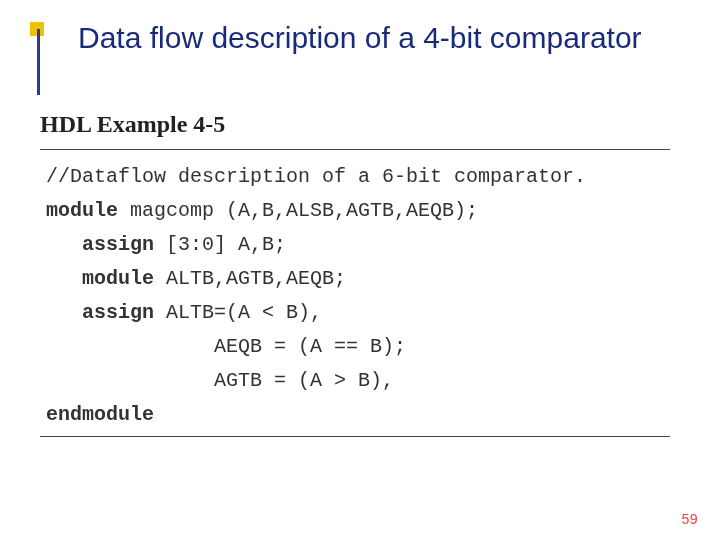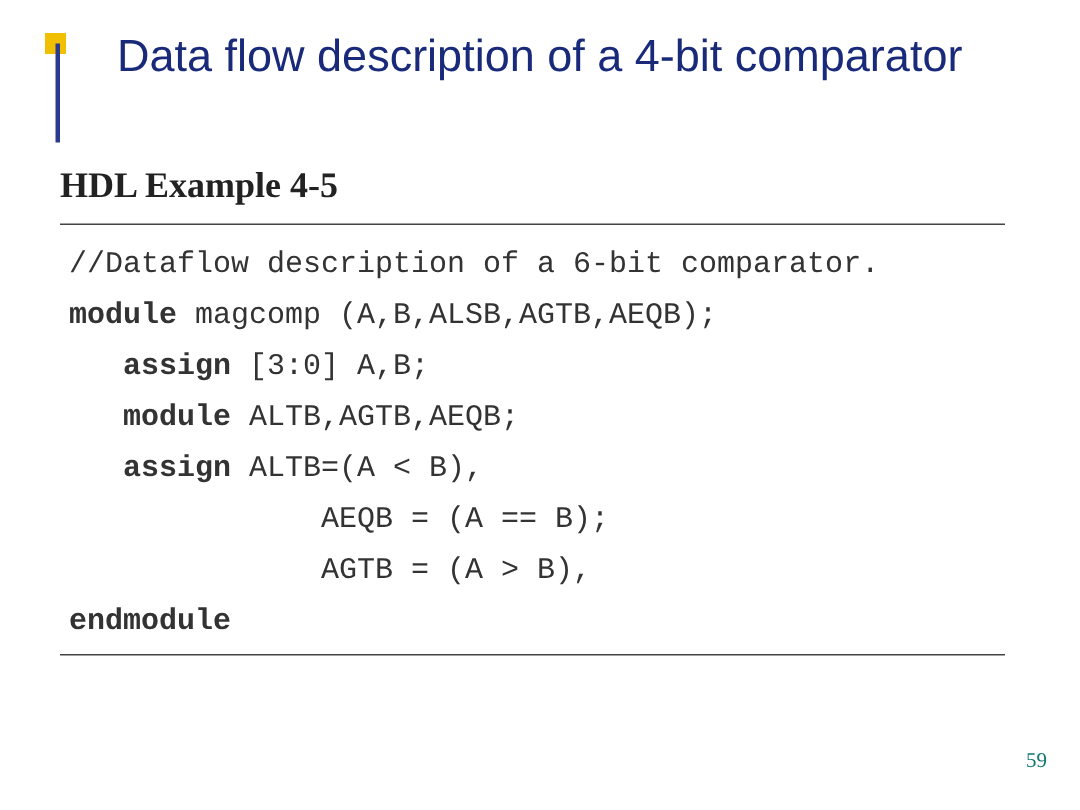--- a/index.html
+++ b/index.html
@@ -87,25 +87,25 @@
     .code-line {
       white-space: pre;
       padding-left: 16px;
     }
     .kw {
       font-weight: bold;
       text-align: right;
     }
     .page-number {
       position: absolute;
-      bottom: 24px;
+      bottom: 12px;
       right: 22px;
-      font-family: Liberation Serif, serif;
+      font-family: Liberation Mono, monospace;
       font-size: 14px;
-      color: #0f766e;
+      color: #ef4444;
     }
   </style>
 </head>
 <body>
 
 <div class="slide">
 
   <div class="title-area">
     <div class="title-decoration">
       <div class="yellow-square"></div>

